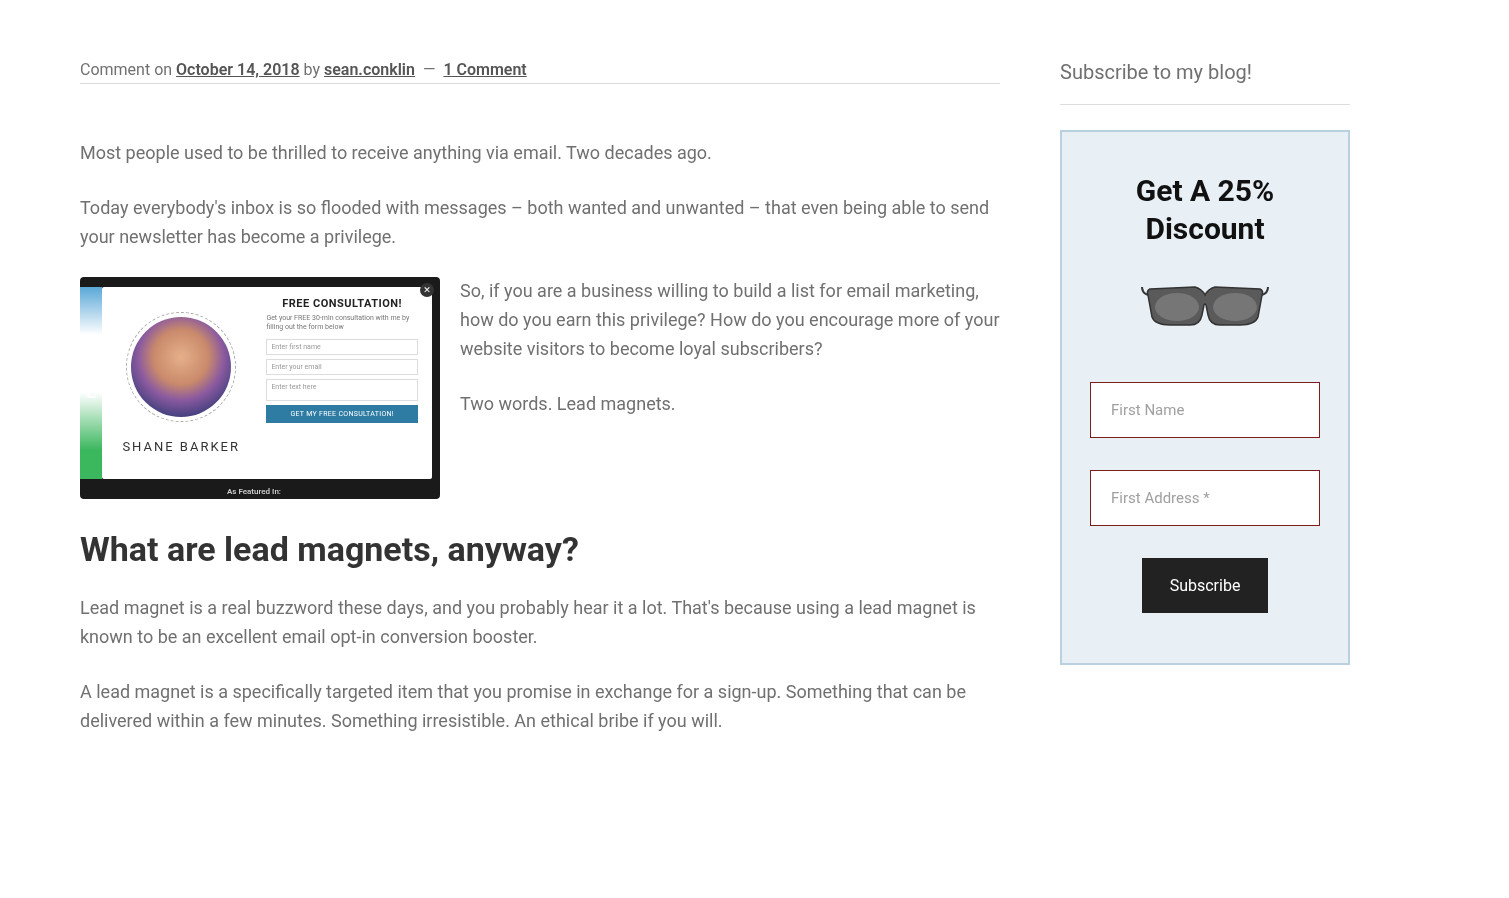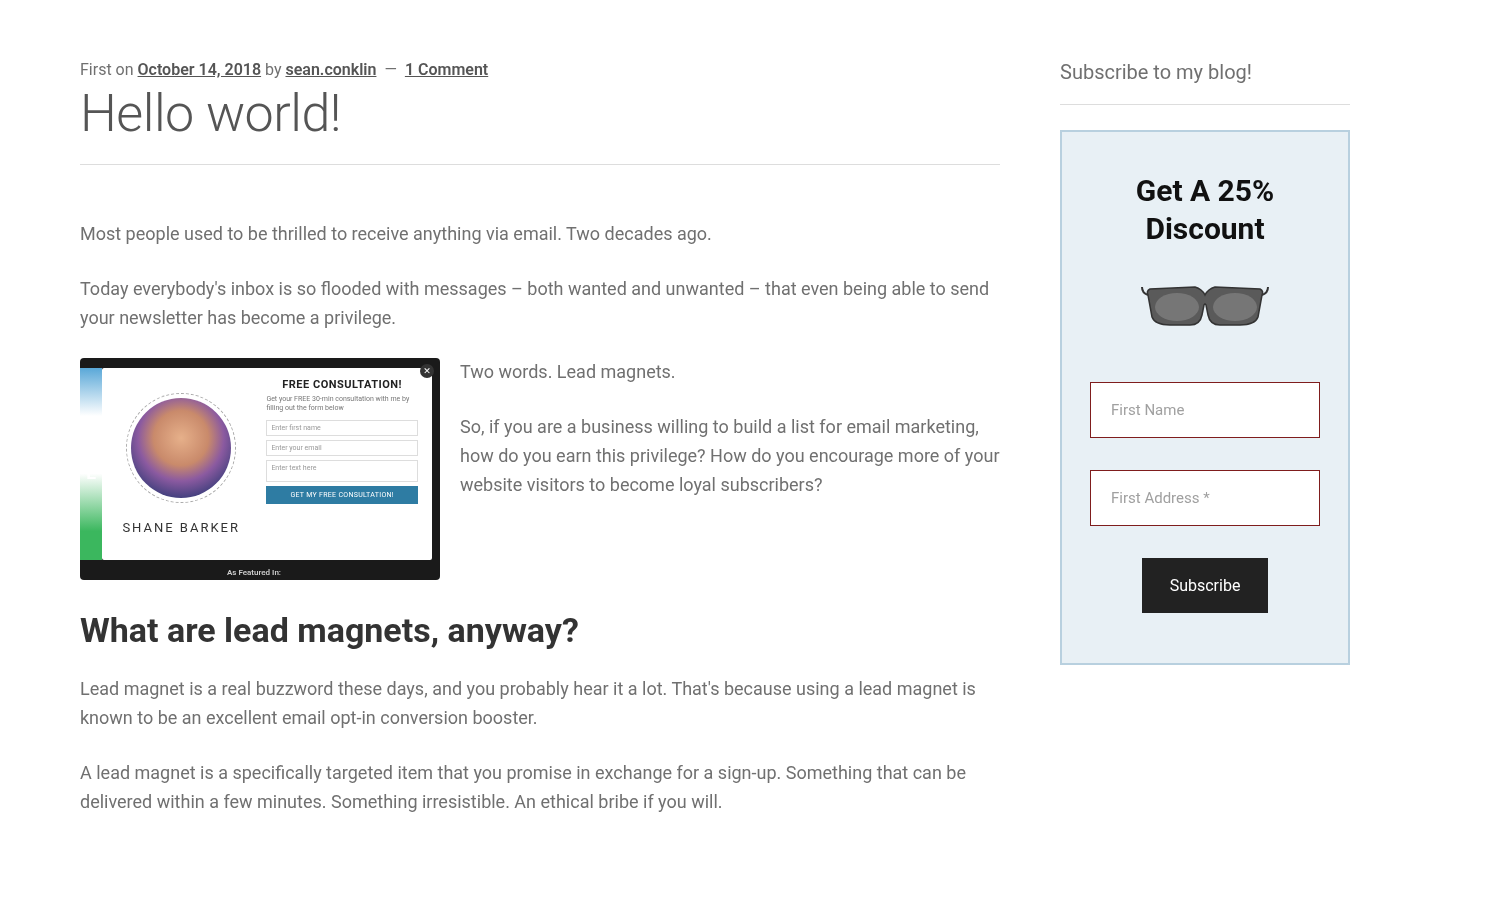--- a/index.html
+++ b/index.html
@@ -261,23 +261,22 @@
       cursor: pointer;
       font-family: inherit;
     }
   </style>
 </head>
 <body>
 
 <div class="container">
   <article class="main">
     <div class="meta">
-      <span>First on </span><a href="#">October 14, 2018</a><span> by </span><a href="#">sean.conklin</a><span class="sep"> — </span><a href="#">1 Comment</a>
+      <span>Comment on </span><a href="#">October 14, 2018</a><span> by </span><a href="#">sean.conklin</a><span class="sep"> — </span><a href="#">1 Comment</a>
     </div>
-    <h1 class="title">Hello world!</h1>
     <hr class="divider">
 
     <div class="content">
       <p>Most people used to be thrilled to receive anything via email. Two decades ago.</p>
       <p>Today everybody's inbox is so flooded with messages – both wanted and unwanted – that even being able to send your newsletter has become a privilege.</p>
 
       <div class="floated">
         <div class="popup-screenshot">
           <div class="popup-edge-left">
             <span>E</span>
@@ -297,22 +296,22 @@
               <div class="popup-input">Enter first name</div>
               <div class="popup-input">Enter your email</div>
               <div class="popup-input popup-textarea">Enter text here</div>
               <div class="popup-btn">GET MY FREE CONSULTATION!</div>
             </div>
           </div>
           <div class="popup-footer">As Featured In:</div>
         </div>
       </div>
 
+      <p>So, if you are a business willing to build a list for email marketing, how do you earn this privilege? How do you encourage more of your website visitors to become loyal subscribers?</p>
       <p>Two words. Lead magnets.</p>
-      <p>So, if you are a business willing to build a list for email marketing, how do you earn this privilege? How do you encourage more of your website visitors to become loyal subscribers?</p>
       <div class="clearfix"></div>
 
       <h2>What are lead magnets, anyway?</h2>
       <p>Lead magnet is a real buzzword these days, and you probably hear it a lot. That's because using a lead magnet is known to be an excellent email opt-in conversion booster.</p>
       <p>A lead magnet is a specifically targeted item that you promise in exchange for a sign-up. Something that can be delivered within a few minutes. Something irresistible. An ethical bribe if you will.</p>
     </div>
   </article>
 
   <aside class="sidebar">
     <div class="sidebar-title">Subscribe to my blog!</div>

